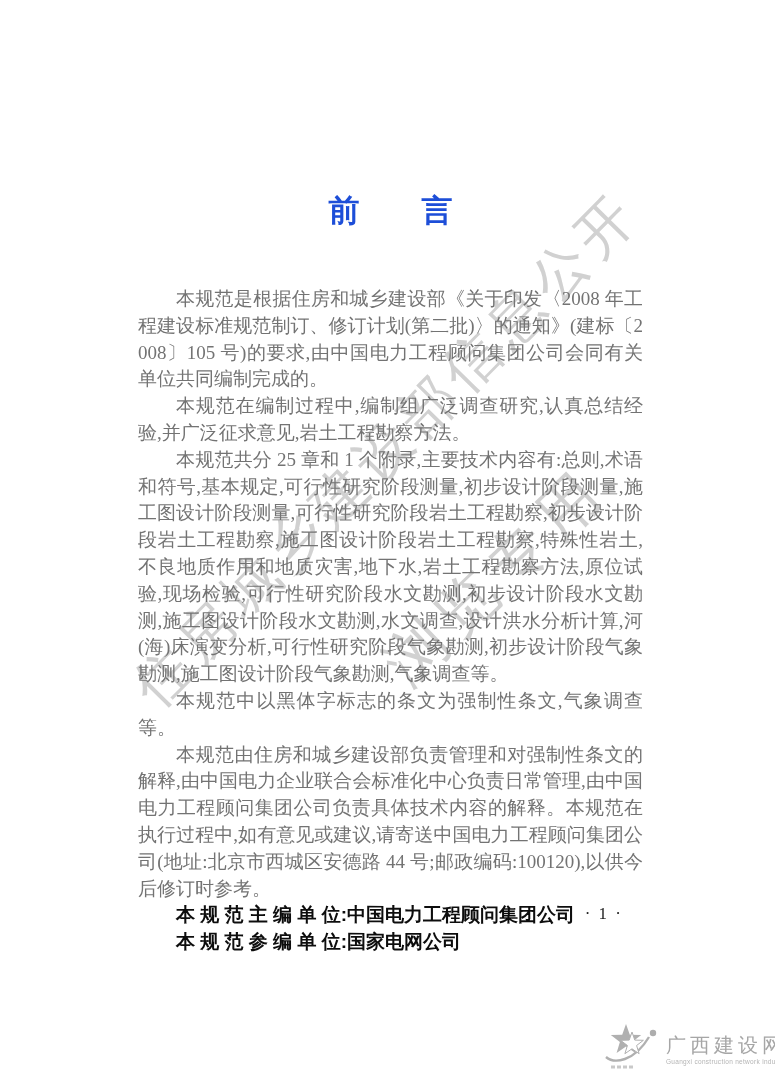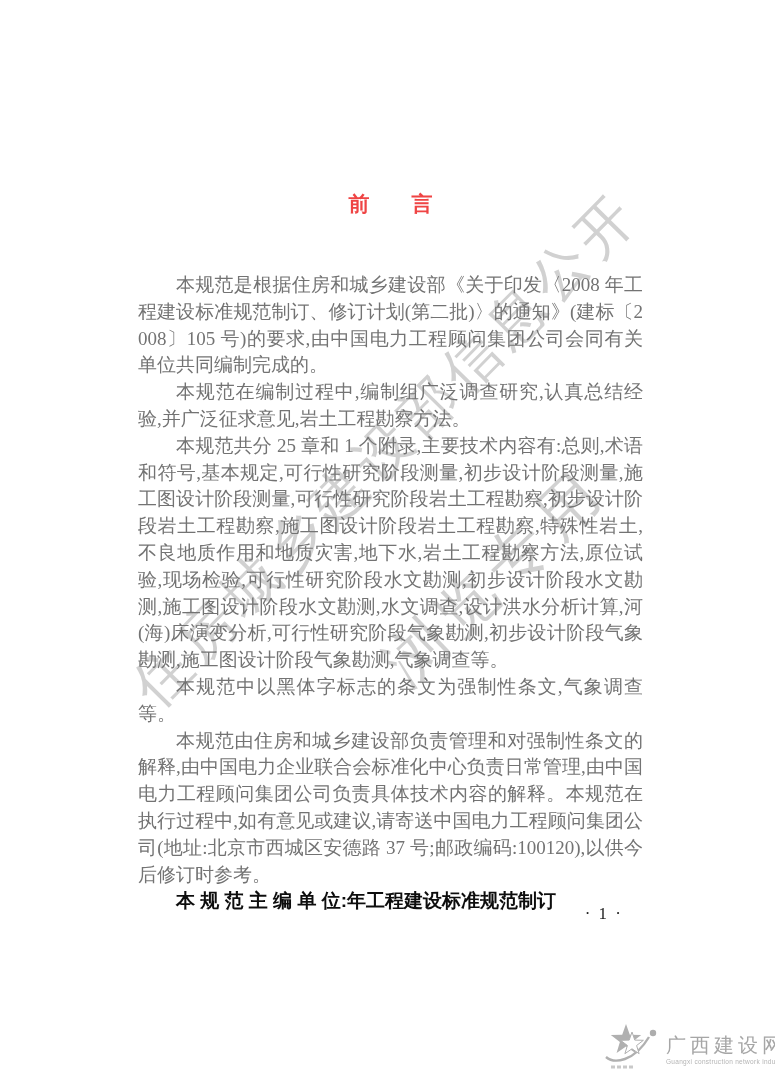--- a/index.html
+++ b/index.html
@@ -11,22 +11,22 @@
   
   .watermark {
     position:absolute; white-space:nowrap; pointer-events:none;
     color:#c6c6c6; opacity:0.8; z-index:1; font-weight:400;
   }
   #wm1 { left:40px;  top:412px; font-size:56px; letter-spacing:7px;  transform:rotate(-45.5deg); }
   #wm2 { left:356px; top:536px; font-size:60px; letter-spacing:10px; transform:rotate(-44deg); }
   
   .content { position:absolute; left:138px; top:190px; width:505px; z-index:2; }
   h1.title {
-    margin:0 0 54px 0; font-size:21px; font-weight:bold; text-align:center;
-    color:#ef4444; letter-spacing:0;
+    margin:0 0 54px 0; font-size:31px; font-weight:bold; text-align:center;
+    color:#1d4ed8; letter-spacing:0;
   }
   p.para {
     margin:0; font-size:19px; line-height:26.8px; text-indent:2em;
     text-align:justify; text-align-last:left; color:#737373;
     word-break:break-all;
   }
   p.heiti {
     font-family:"Liberation Sans","DejaVu Sans",sans-serif;
     font-weight:bold; color:#0d0d0d;
   }
@@ -56,22 +56,23 @@
   <div class="watermark" id="wm1">住房城乡建设部信息公开</div>
   <div class="watermark" id="wm2">浏览专用</div>
 
   <div class="content">
     <h1 class="title">前　　言</h1>
     <div id="paragraphs">
         <p class="para">本规范是根据住房和城乡建设部《关于印发〈2008 年工程建设标准规范制订、修订计划(第二批)〉的通知》(建标〔2008〕105 号)的要求,由中国电力工程顾问集团公司会同有关单位共同编制完成的。</p>
         <p class="para">本规范在编制过程中,编制组广泛调查研究,认真总结经验,并广泛征求意见,岩土工程勘察方法。</p>
         <p class="para">本规范共分 25 章和 1 个附录,主要技术内容有:总则,术语和符号,基本规定,可行性研究阶段测量,初步设计阶段测量,施工图设计阶段测量,可行性研究阶段岩土工程勘察,初步设计阶段岩土工程勘察,施工图设计阶段岩土工程勘察,特殊性岩土,不良地质作用和地质灾害,地下水,岩土工程勘察方法,原位试验,现场检验,可行性研究阶段水文勘测,初步设计阶段水文勘测,施工图设计阶段水文勘测,水文调查,设计洪水分析计算,河(海)床演变分析,可行性研究阶段气象勘测,初步设计阶段气象勘测,施工图设计阶段气象勘测,气象调查等。</p>
         <p class="para">本规范中以黑体字标志的条文为强制性条文,气象调查等。</p>
-        <p class="para">本规范由住房和城乡建设部负责管理和对强制性条文的解释,由中国电力企业联合会标准化中心负责日常管理,由中国电力工程顾问集团公司负责具体技术内容的解释。本规范在执行过程中,如有意见或建议,请寄送中国电力工程顾问集团公司(地址:北京市西城区安德路 37 号;邮政编码:100120),以供今后修订时参考。</p>
-        <p class="para heiti">本 规 范 主 编 单 位:年工程建设标准规范制订</p>
+        <p class="para">本规范由住房和城乡建设部负责管理和对强制性条文的解释,由中国电力企业联合会标准化中心负责日常管理,由中国电力工程顾问集团公司负责具体技术内容的解释。本规范在执行过程中,如有意见或建议,请寄送中国电力工程顾问集团公司(地址:北京市西城区安德路 44 号;邮政编码:100120),以供今后修订时参考。</p>
+        <p class="para heiti">本 规 范 主 编 单 位:中国电力工程顾问集团公司</p>
+        <p class="para heiti">本 规 范 参 编 单 位:国家电网公司</p>
       </div>
   </div>
 
   <div class="page-number">· 1 ·</div>
 
   <div class="logo">
     <svg class="logo-star" width="56" height="52" viewBox="0 0 56 52" xmlns="http://www.w3.org/2000/svg">
 
       <path d="M2,37 C10,44 30,42 45,17" fill="none" stroke="#b0b0b0" stroke-width="2.4"></path>
 

